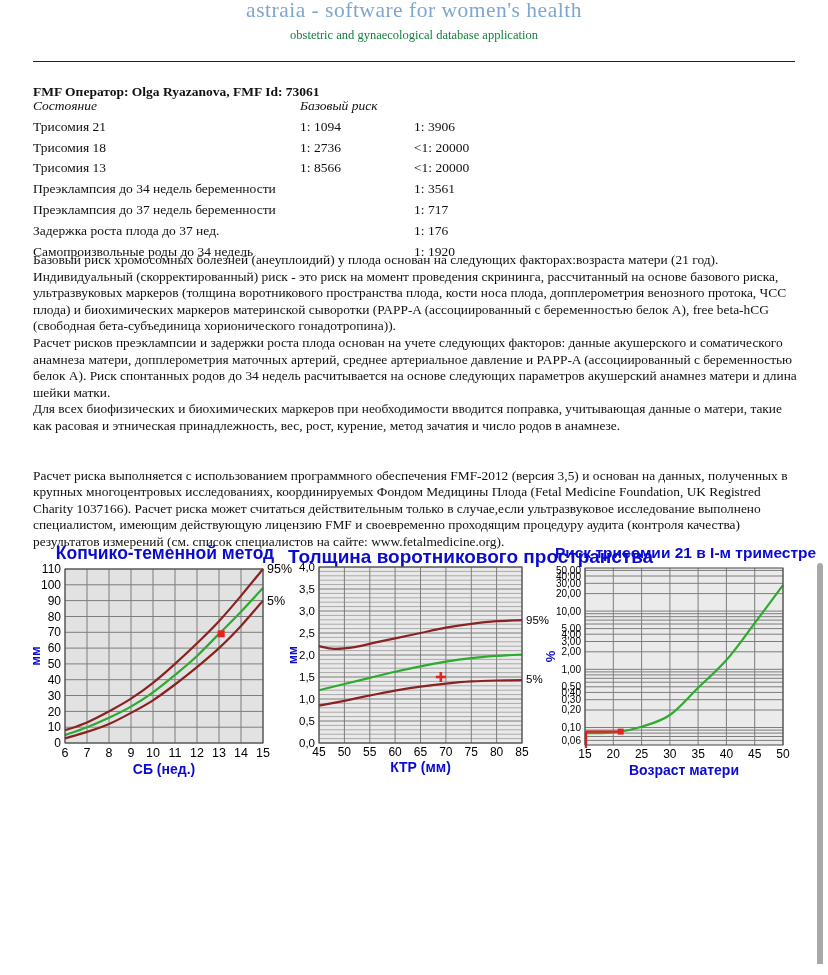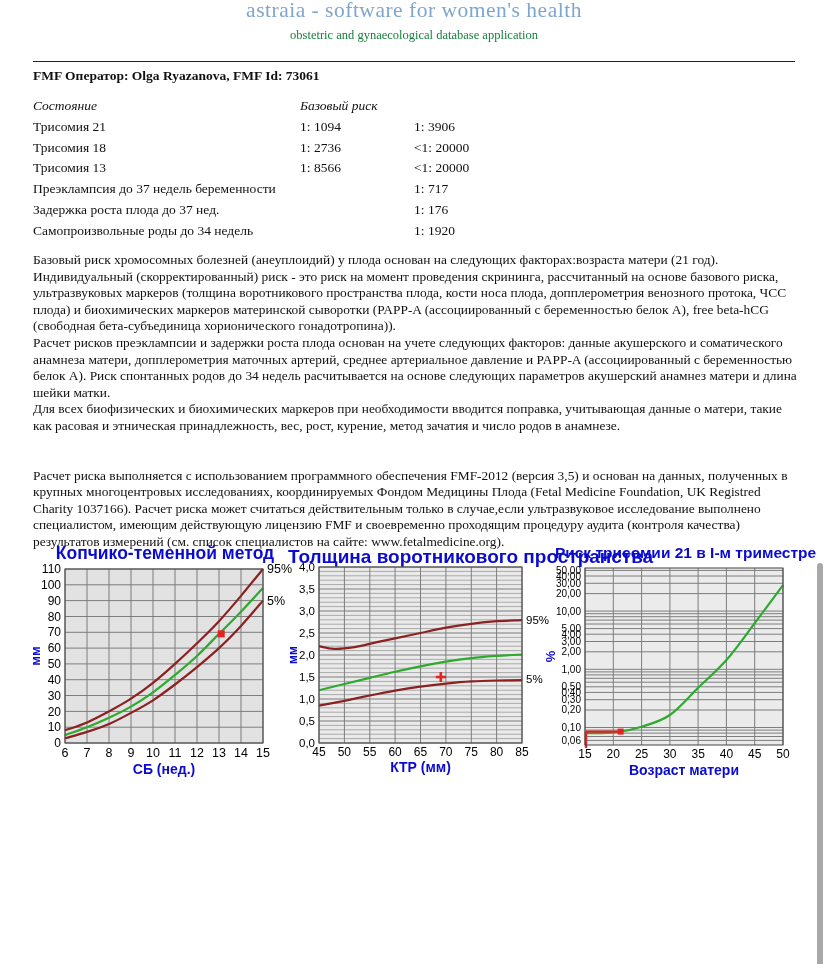--- a/index.html
+++ b/index.html
@@ -3,21 +3,21 @@
 <meta charset="utf-8">
 <style>
   html,body{margin:0;padding:0;background:#fff;}
   #page{position:relative;width:828px;height:964px;background:#ffffff;overflow:hidden;
         font-family:"Liberation Serif",serif;color:#111;}
   .app-title{position:absolute;top:-2px;left:0;width:828px;text-align:center;
         font-size:21.5px;color:#7fa6cf;letter-spacing:.5px;}
   .app-subtitle{position:absolute;top:28px;left:0;width:828px;text-align:center;
         font-size:12.5px;color:#15803d;}
   .divider{position:absolute;top:61px;left:33px;width:762px;height:0;border-top:1px solid #222;}
-  .operator{position:absolute;top:68px;left:33px;font-size:13.5px;font-weight:bold;}
+  .operator{position:absolute;top:84px;left:33px;font-size:13.5px;font-weight:bold;}
   .risk-table{position:absolute;top:96px;left:33px;width:762px;font-size:13.5px;}
   .risk-row{display:grid;grid-template-columns:267px 114px 1fr;height:20.8px;line-height:20.8px;}
   .risk-head{font-style:italic;}
   .paragraphs{position:absolute;top:252px;left:33px;width:764px;font-size:13.4px;line-height:16.6px;}
   .paragraphs p{margin:0;}
   .paragraphs p.gap{margin-top:33px;}
   .chart{position:absolute;}
   .chart-title{font-family:"Liberation Sans",sans-serif;font-weight:bold;color:#0b0bd0;
         text-align:center;white-space:nowrap;}
   .chart svg{display:block;}
@@ -46,20 +46,25 @@
     </div>
     <div class="risk-row">
       <span>Трисомия 18</span>
       <span>1: 2736</span>
       <span>&lt;1: 20000</span>
     </div>
     <div class="risk-row">
       <span>Трисомия 13</span>
       <span>1: 8566</span>
       <span>&lt;1: 20000</span>
+    </div>
+    <div class="risk-row">
+      <span>Преэклампсия до 34 недель беременности</span>
+      <span></span>
+      <span>1: 3561</span>
     </div>
     <div class="risk-row">
       <span>Преэклампсия до 37 недель беременности</span>
       <span></span>
       <span>1: 717</span>
     </div>
     <div class="risk-row">
       <span>Задержка роста плода до 37 нед.</span>
       <span></span>
       <span>1: 176</span>

